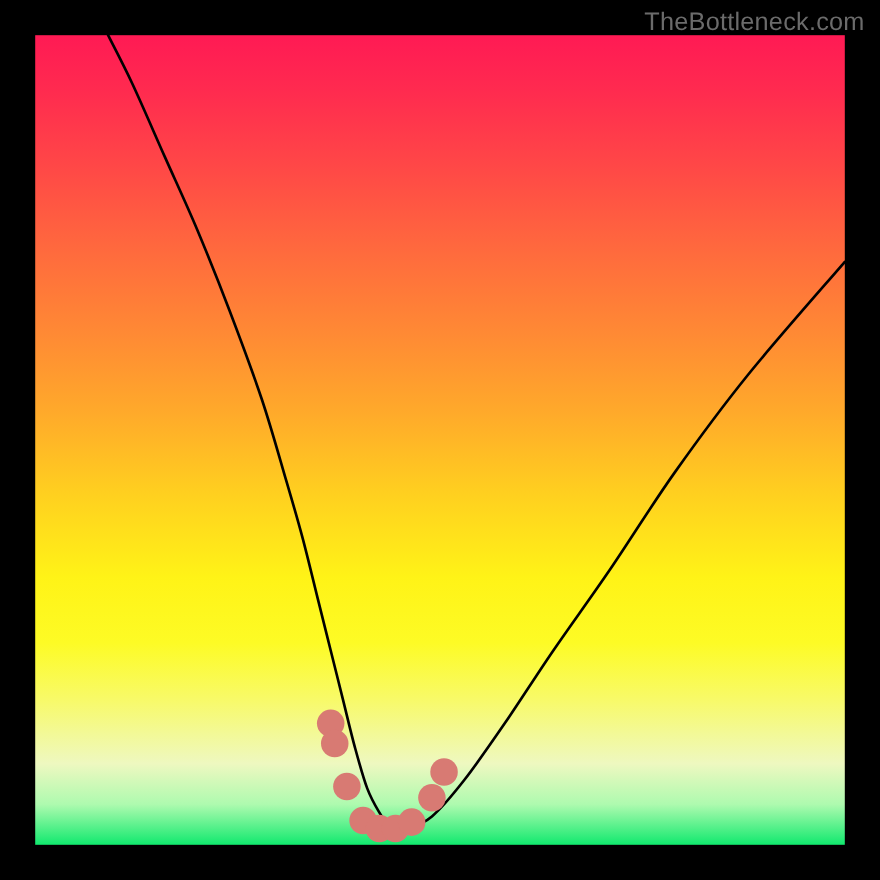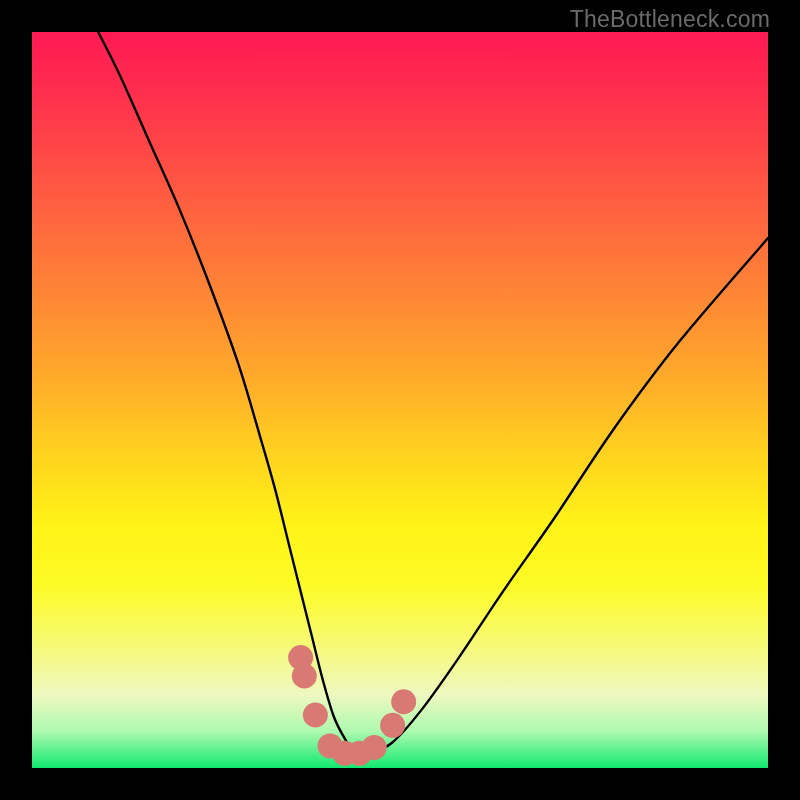--- a/index.html
+++ b/index.html
@@ -36,21 +36,21 @@
       #fdfb25 75%,
       #f8fa68 82%,
       #eef8c0 90%,
       #aefaaf 95%,
       #11e96e 100%
     );
   }
   .watermark {
     position: absolute;
     top: 6px;
-    right: 30px;
+    right: 14px;
     color: #6b6b6b;
     font-size: 23px;
     font-weight: 500;
     letter-spacing: 0.2px;
     user-select: none;
   }
   svg.curve {
     position: absolute;
     left: 0;
     top: 0;

